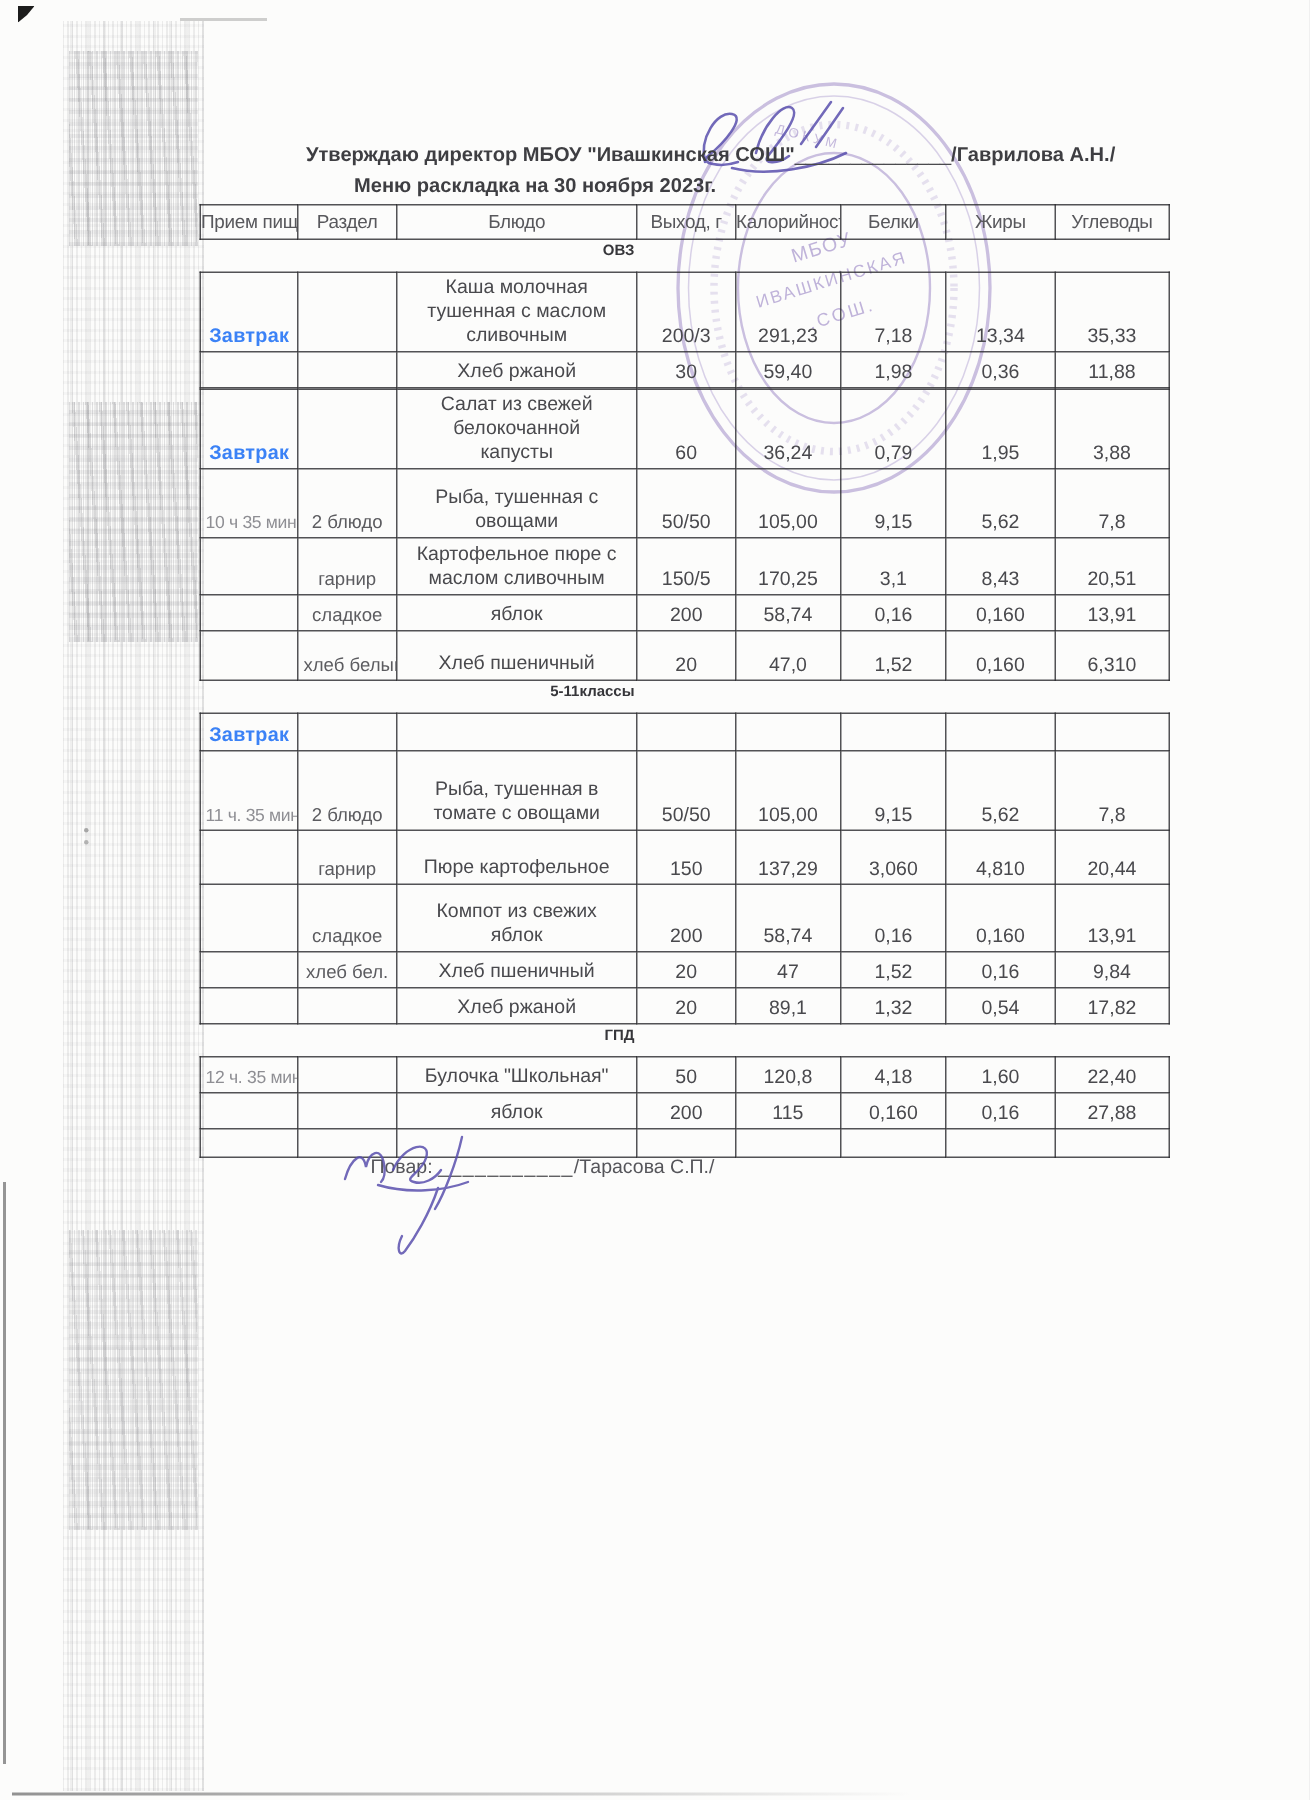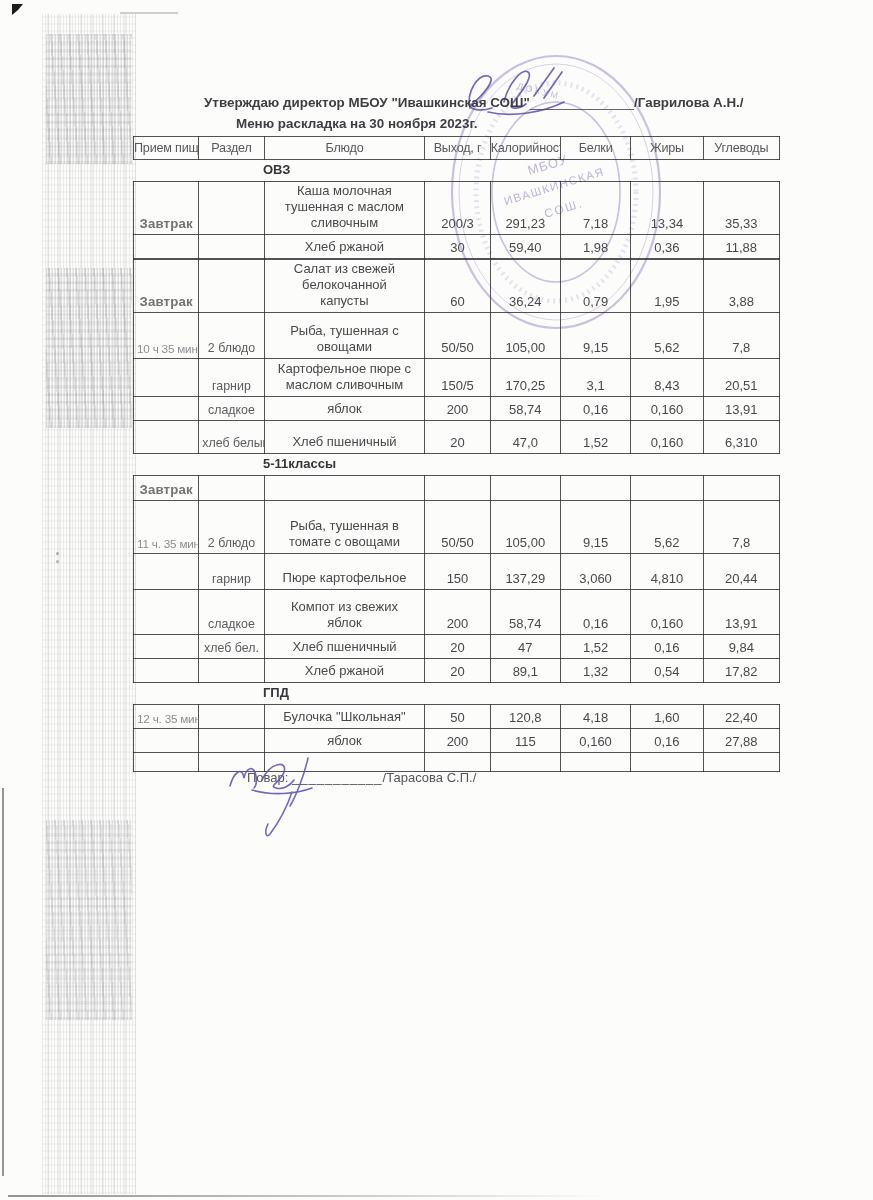--- a/index.html
+++ b/index.html
@@ -48,26 +48,26 @@
   .sig-cook{left:212px; top:752px;}
   
   .table-wrap{position:absolute; left:133px; top:136px; width:650px;}
   table.grid{border-collapse:collapse; table-layout:fixed; width:647px;
     font-size:13px; color:#49494d;}
   .grid td,.grid th{border:1.5px solid rgba(44,44,48,.82); text-align:center;
     vertical-align:bottom; padding:1px 3px 3px; overflow:hidden; height:19px;}
   .head-grid th{height:19px; font-weight:400; color:#58585c; font-size:12.6px;
     white-space:nowrap; vertical-align:middle; letter-spacing:-.2px; padding:1px 0 2px;}
   td.dish{padding:1px 13px 3px; line-height:16px;}
-  td.meal-name{font-weight:700; font-size:13.2px; color:#737373; letter-spacing:.2px;}
+  td.meal-name{font-weight:700; font-size:13.2px; color:#3b82f6; letter-spacing:.2px;}
   td.meal-time{color:#8e8e93; font-size:11.7px; white-space:nowrap; letter-spacing:-.2px;}
   td.razdel{color:#5c5c60; font-size:12.4px; white-space:nowrap;}
   .band{height:21px; display:flex;}
-  .band-label{margin-left:130px; width:160px; text-align:left; font-weight:700;
-    font-size:13px; color:#36363a; padding-top:2px;}
+  .band-label{margin-left:130px; width:160px; text-align:right; font-weight:700;
+    font-size:10px; color:#36363a; padding-top:2px;}
   .sec-0 tr:nth-child(1) td{height:46px;}
   .sec-1 tr:nth-child(1) td{height:32px;}
   .sec-1 tr:nth-child(2) td{height:41px;}
   .sec-1 tr:nth-child(3) td{height:33px;}
   .sec-1 tr:nth-child(5) td{height:28px;}
   .sec-1 tr:nth-child(6) td{height:28px;}
   .sec-2 tr:nth-child(1) td{height:20px;}
   .sec-2 tr:nth-child(2) td{height:48px;}
   .sec-2 tr:nth-child(3) td{height:31px;}
   .sec-2 tr:nth-child(4) td{height:40px;}

